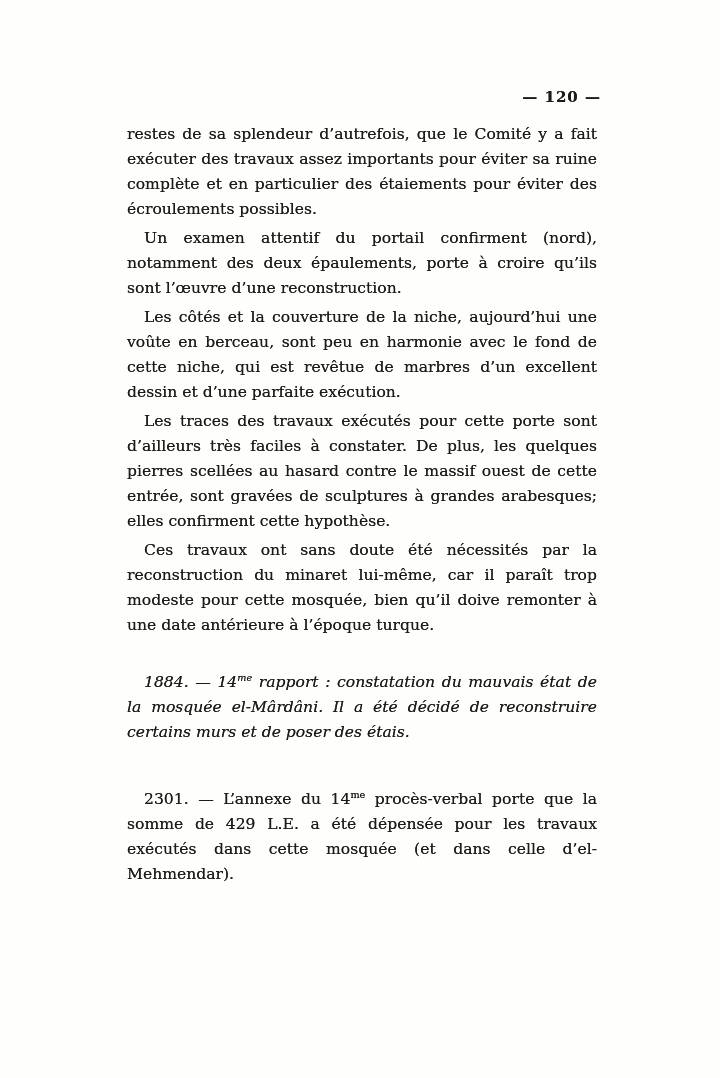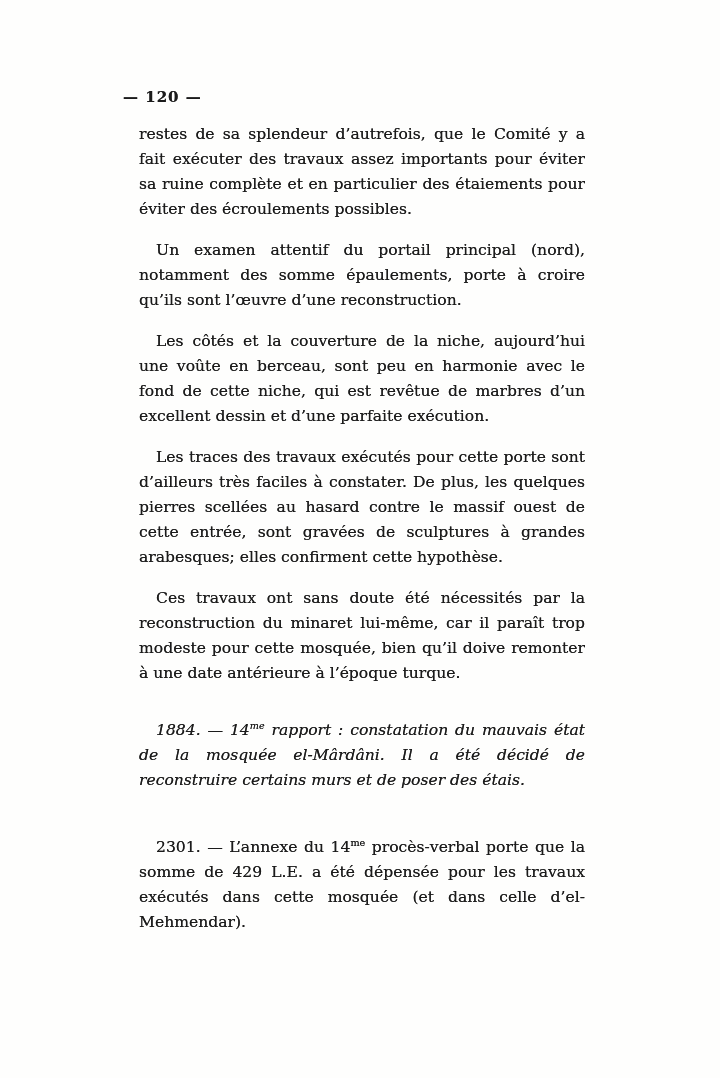--- a/index.html
+++ b/index.html
@@ -12,36 +12,36 @@
     width: 720px;
     height: 1078px;
     background: #fefefd;
     box-sizing: border-box;
     padding: 88px 119px 0 123px;
     overflow: hidden;
     font-family: "DejaVu Serif", "Liberation Serif", serif;
     color: #1b1b1b;
   }
   .page-number {
-    text-align: left;
+    text-align: right;
     font-size: 15px;
     font-weight: bold;
     letter-spacing: 1px;
     margin-bottom: 16px;
     text-shadow: 0 0 0.5px rgba(20,20,20,0.75);
   }
   .text-block {
     width: 478px;
     font-size: 15.6px;
     line-height: 25px;
     text-align: justify;
     text-shadow: 0 0 0.55px rgba(20,20,20,0.8);
   }
   .text-block p {
-    margin: 16px;
+    margin: 4px;
     text-indent: 17px;
   }
   .text-block p.no-indent {
     text-indent: 0;
   }
   .entry { }
   .entry-first  { margin-top: 32px !important; font-style: italic; }
   .entry-later  { margin-top: 42px !important; }
   .sup {
     vertical-align: super;
@@ -56,21 +56,21 @@
 </head>
 <body>
 
 <div class="sheet">
   <div class="page-number">— 120 —</div>
 
   <div class="text-block">
     <p class="no-indent">restes de sa splendeur d’autrefois, que le Comité y a fait exécuter des travaux assez importants pour éviter sa ruine complète et en particulier des étaiements pour éviter des écroulements possibles.</p>
 
 
-    <p>Un examen attentif du portail principal (nord), notamment des somme épaulements, porte à croire qu’ils sont l’œuvre d’une reconstruction.</p>
+    <p>Un examen attentif du portail confirment (nord), notamment des deux épaulements, porte à croire qu’ils sont l’œuvre d’une reconstruction.</p>
 
     <p>Les côtés et la couverture de la niche, aujourd’hui une voûte en berceau, sont peu en harmonie avec le fond de cette niche, qui est revêtue de marbres d’un excellent dessin et d’une parfaite exécution.</p>
 
     <p>Les traces des travaux exécutés pour cette porte sont d’ailleurs très faciles à constater. De plus, les quelques pierres scellées au hasard contre le massif ouest de cette entrée, sont gravées de sculptures à grandes arabesques; elles confirment cette hypothèse.</p>
 
 
     <p>Ces travaux ont sans doute été nécessités par la reconstruction du minaret lui-même, car il paraît trop modeste pour cette mosquée, bien qu’il doive remonter à une date antérieure à l’époque turque.</p>
 
 
     <p class="entry entry-first"><span>1884. — 14</span><span class="sup">me</span><span> rapport : constatation du mauvais état de la mosquée el-Mârdâni. Il a été décidé de reconstruire certains murs et de poser des étais.</span></p>

